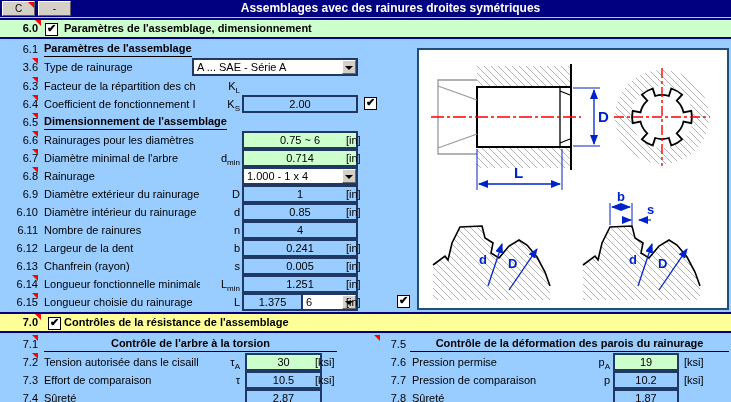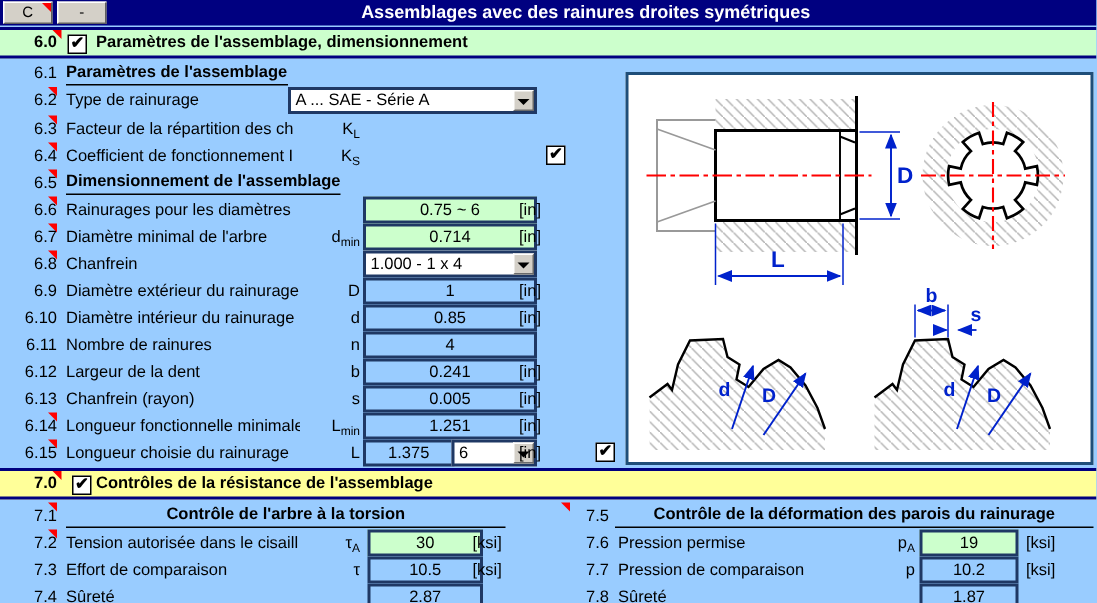--- a/index.html
+++ b/index.html
@@ -108,21 +108,21 @@
     <span class="btitle">Paramètres de l'assemblage, dimensionnement</span>
   </div>
 
   <div class="row" style="top:40px">
     <span class="rnum">6.1</span>
     <span class="shead">Paramètres de l'assemblage</span>
   </div>
 
   <div class="row" style="top:58px">
     <span class="cmt"></span>
-    <span class="rnum">6.2</span>
+    <span class="rnum">3.6</span>
     <span class="rlabel">Type de rainurage</span>
     <span class="dd" style="left:192px;width:166px">
       <span class="dd-text">A ... SAE  -  Série A</span>
       <span class="dd-btn">
           <i class="dd-arrow"></i>
         </span>
     </span>
   </div>
 
   <div class="row" style="top:77px">
@@ -130,20 +130,21 @@
     <span class="rnum">6.3</span>
     <span class="rlabel">Facteur de la répartition des ch</span>
     <span class="rsym"><span>K</span><sub>L</sub></span>
   </div>
 
   <div class="row" style="top:95px">
     <span class="cmt"></span>
     <span class="rnum">6.4</span>
     <span class="rlabel">Coefficient de fonctionnement I</span>
     <span class="rsym"><span>K</span><sub>S</sub></span>
+    <span class="rbox">2.00</span>
     <span class="cb" style="left:364px;top:2px"></span>
   </div>
 
   <div class="row" style="top:113px">
     <span class="cmt"></span>
     <span class="rnum">6.5</span>
     <span class="shead">Dimensionnement de l'assemblage</span>
   </div>
 
   <div class="row" style="top:131px">
@@ -159,21 +160,21 @@
     <span class="rnum">6.7</span>
     <span class="rlabel">Diamètre minimal de l'arbre</span>
     <span class="rsym"><span>d</span><sub>min</sub></span>
     <span class="rbox green">0.714</span>
     <span class="runit">[in]</span>
   </div>
 
   <div class="row" style="top:167px">
     <span class="cmt"></span>
     <span class="rnum">6.8</span>
-    <span class="rlabel">Chanfrein</span>
+    <span class="rlabel">Rainurage</span>
     <span class="dd" style="left:242px;width:116px">
       <span class="dd-text">1.000 - 1 x 4</span>
       <span class="dd-btn">
           <i class="dd-arrow"></i>
         </span>
     </span>
   </div>
 
   <div class="row" style="top:185px">
     <span class="rnum">6.9</span>

